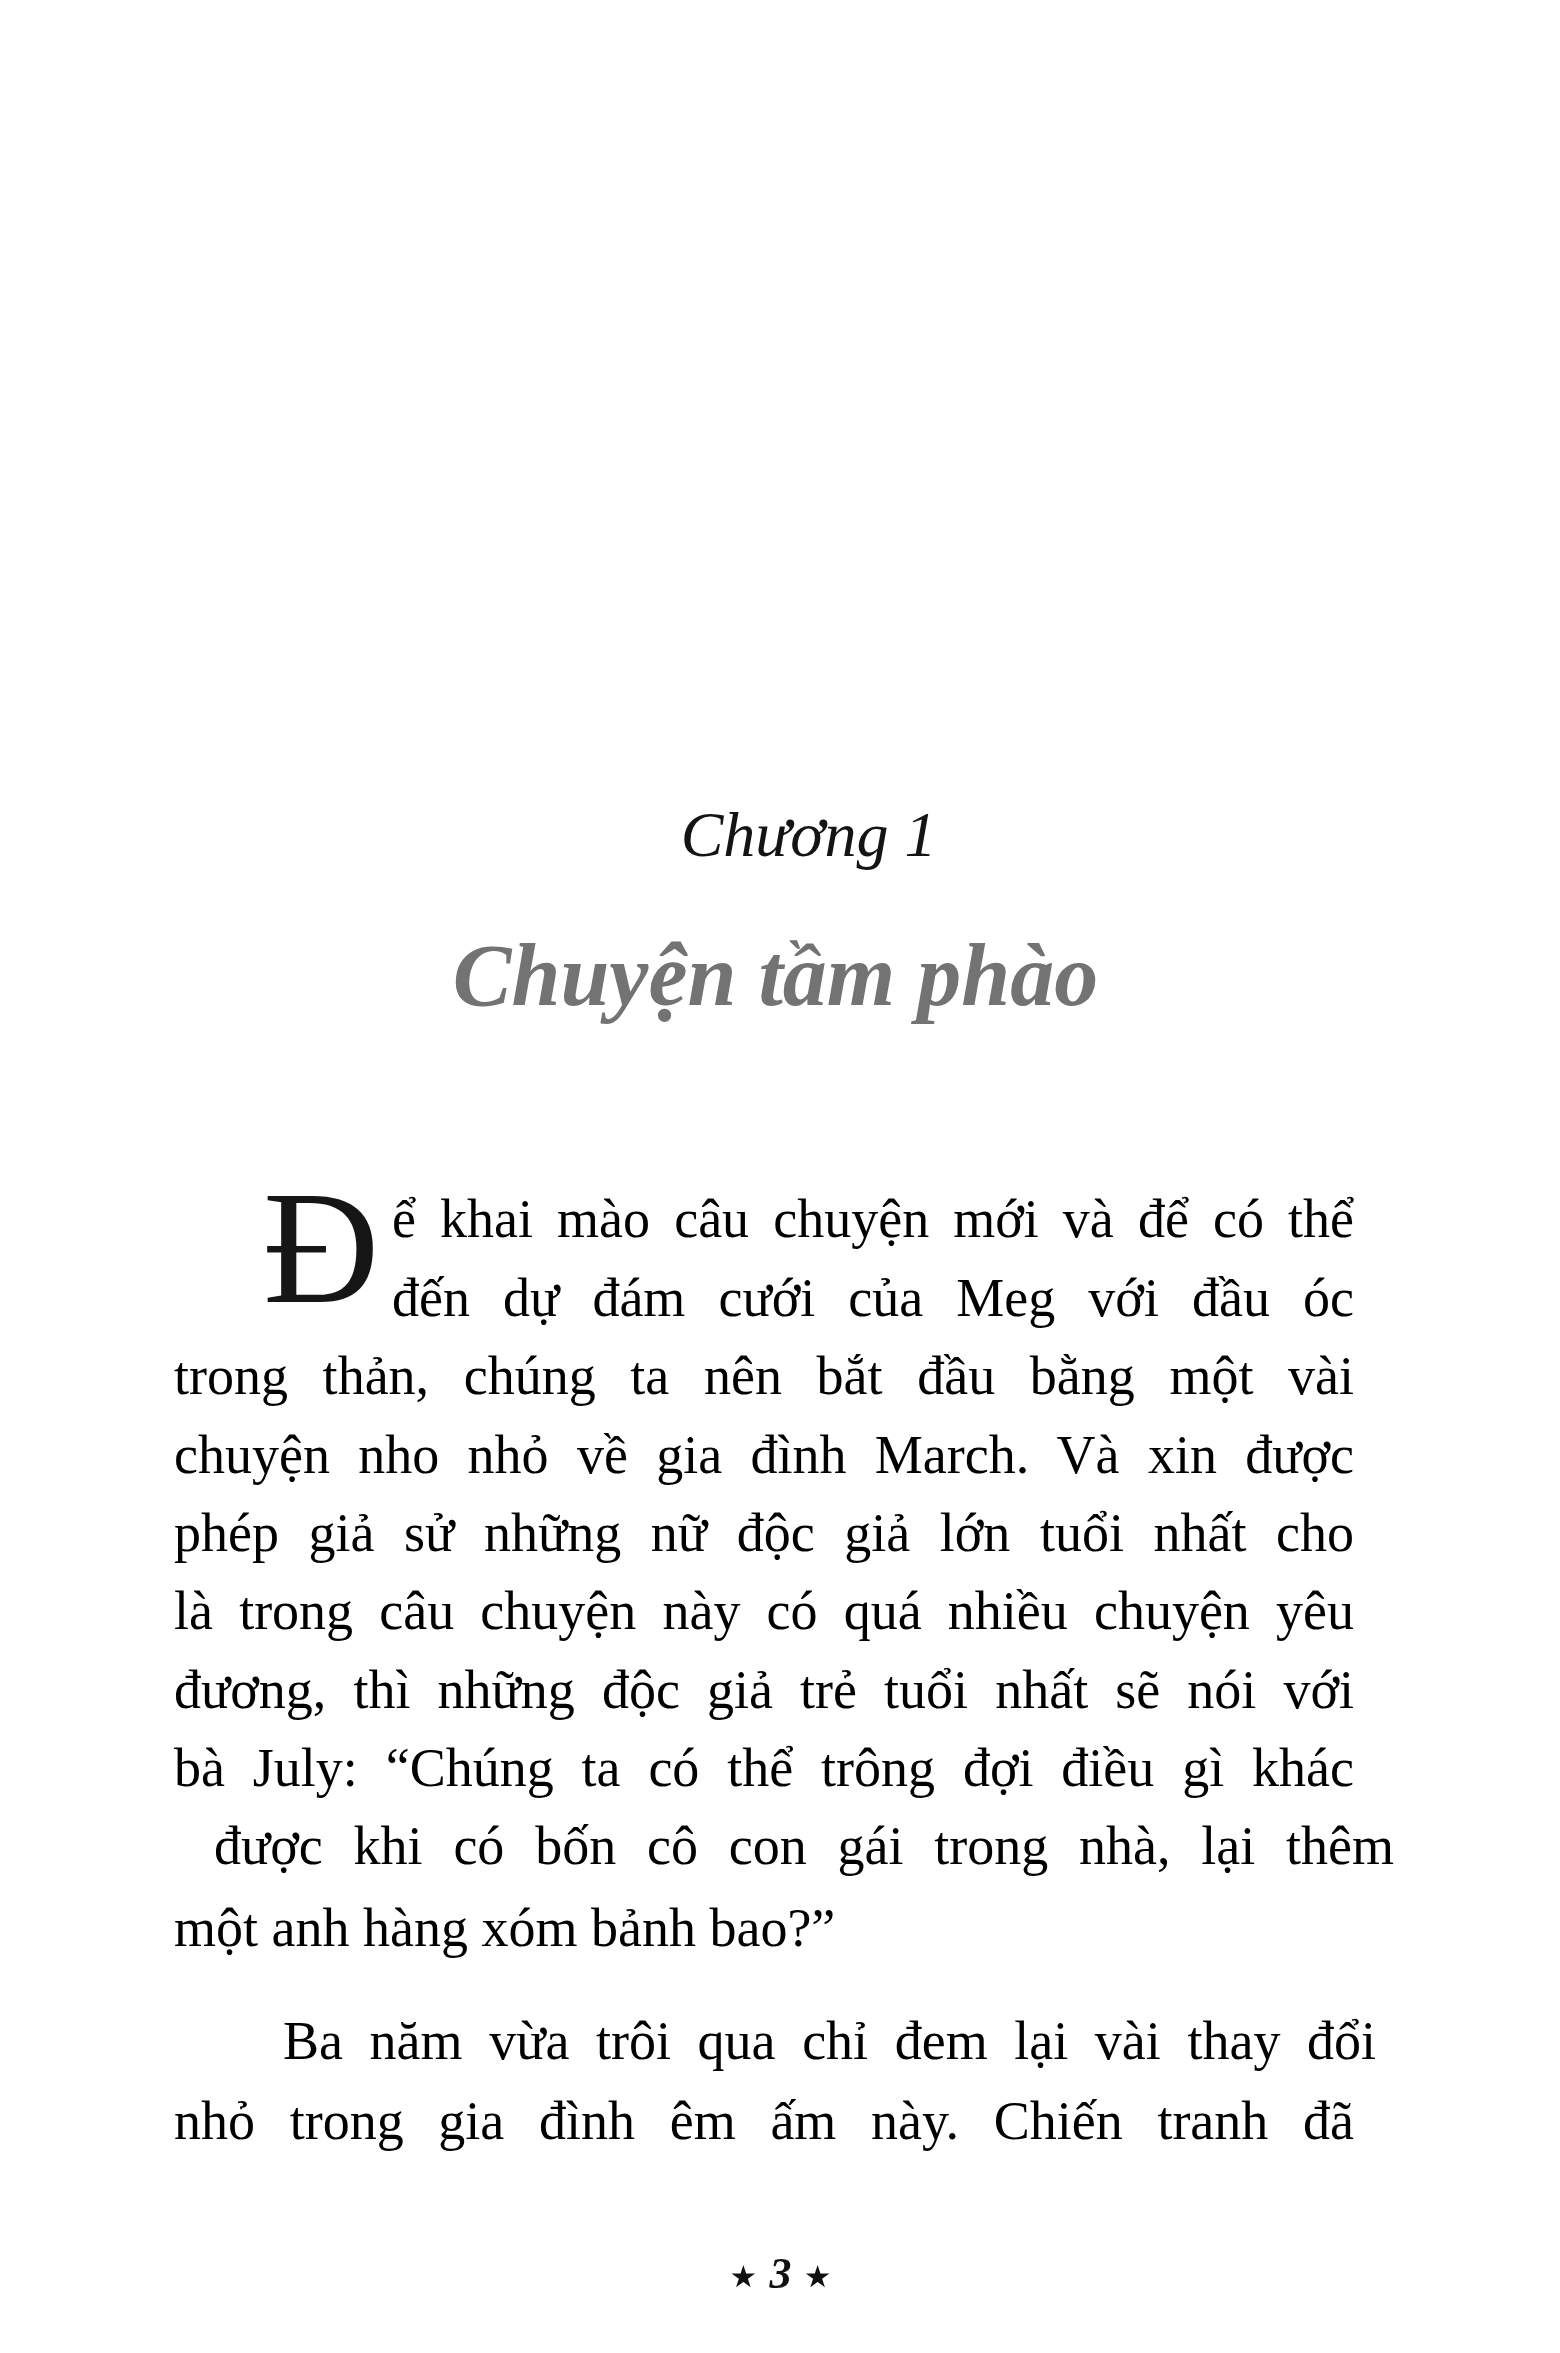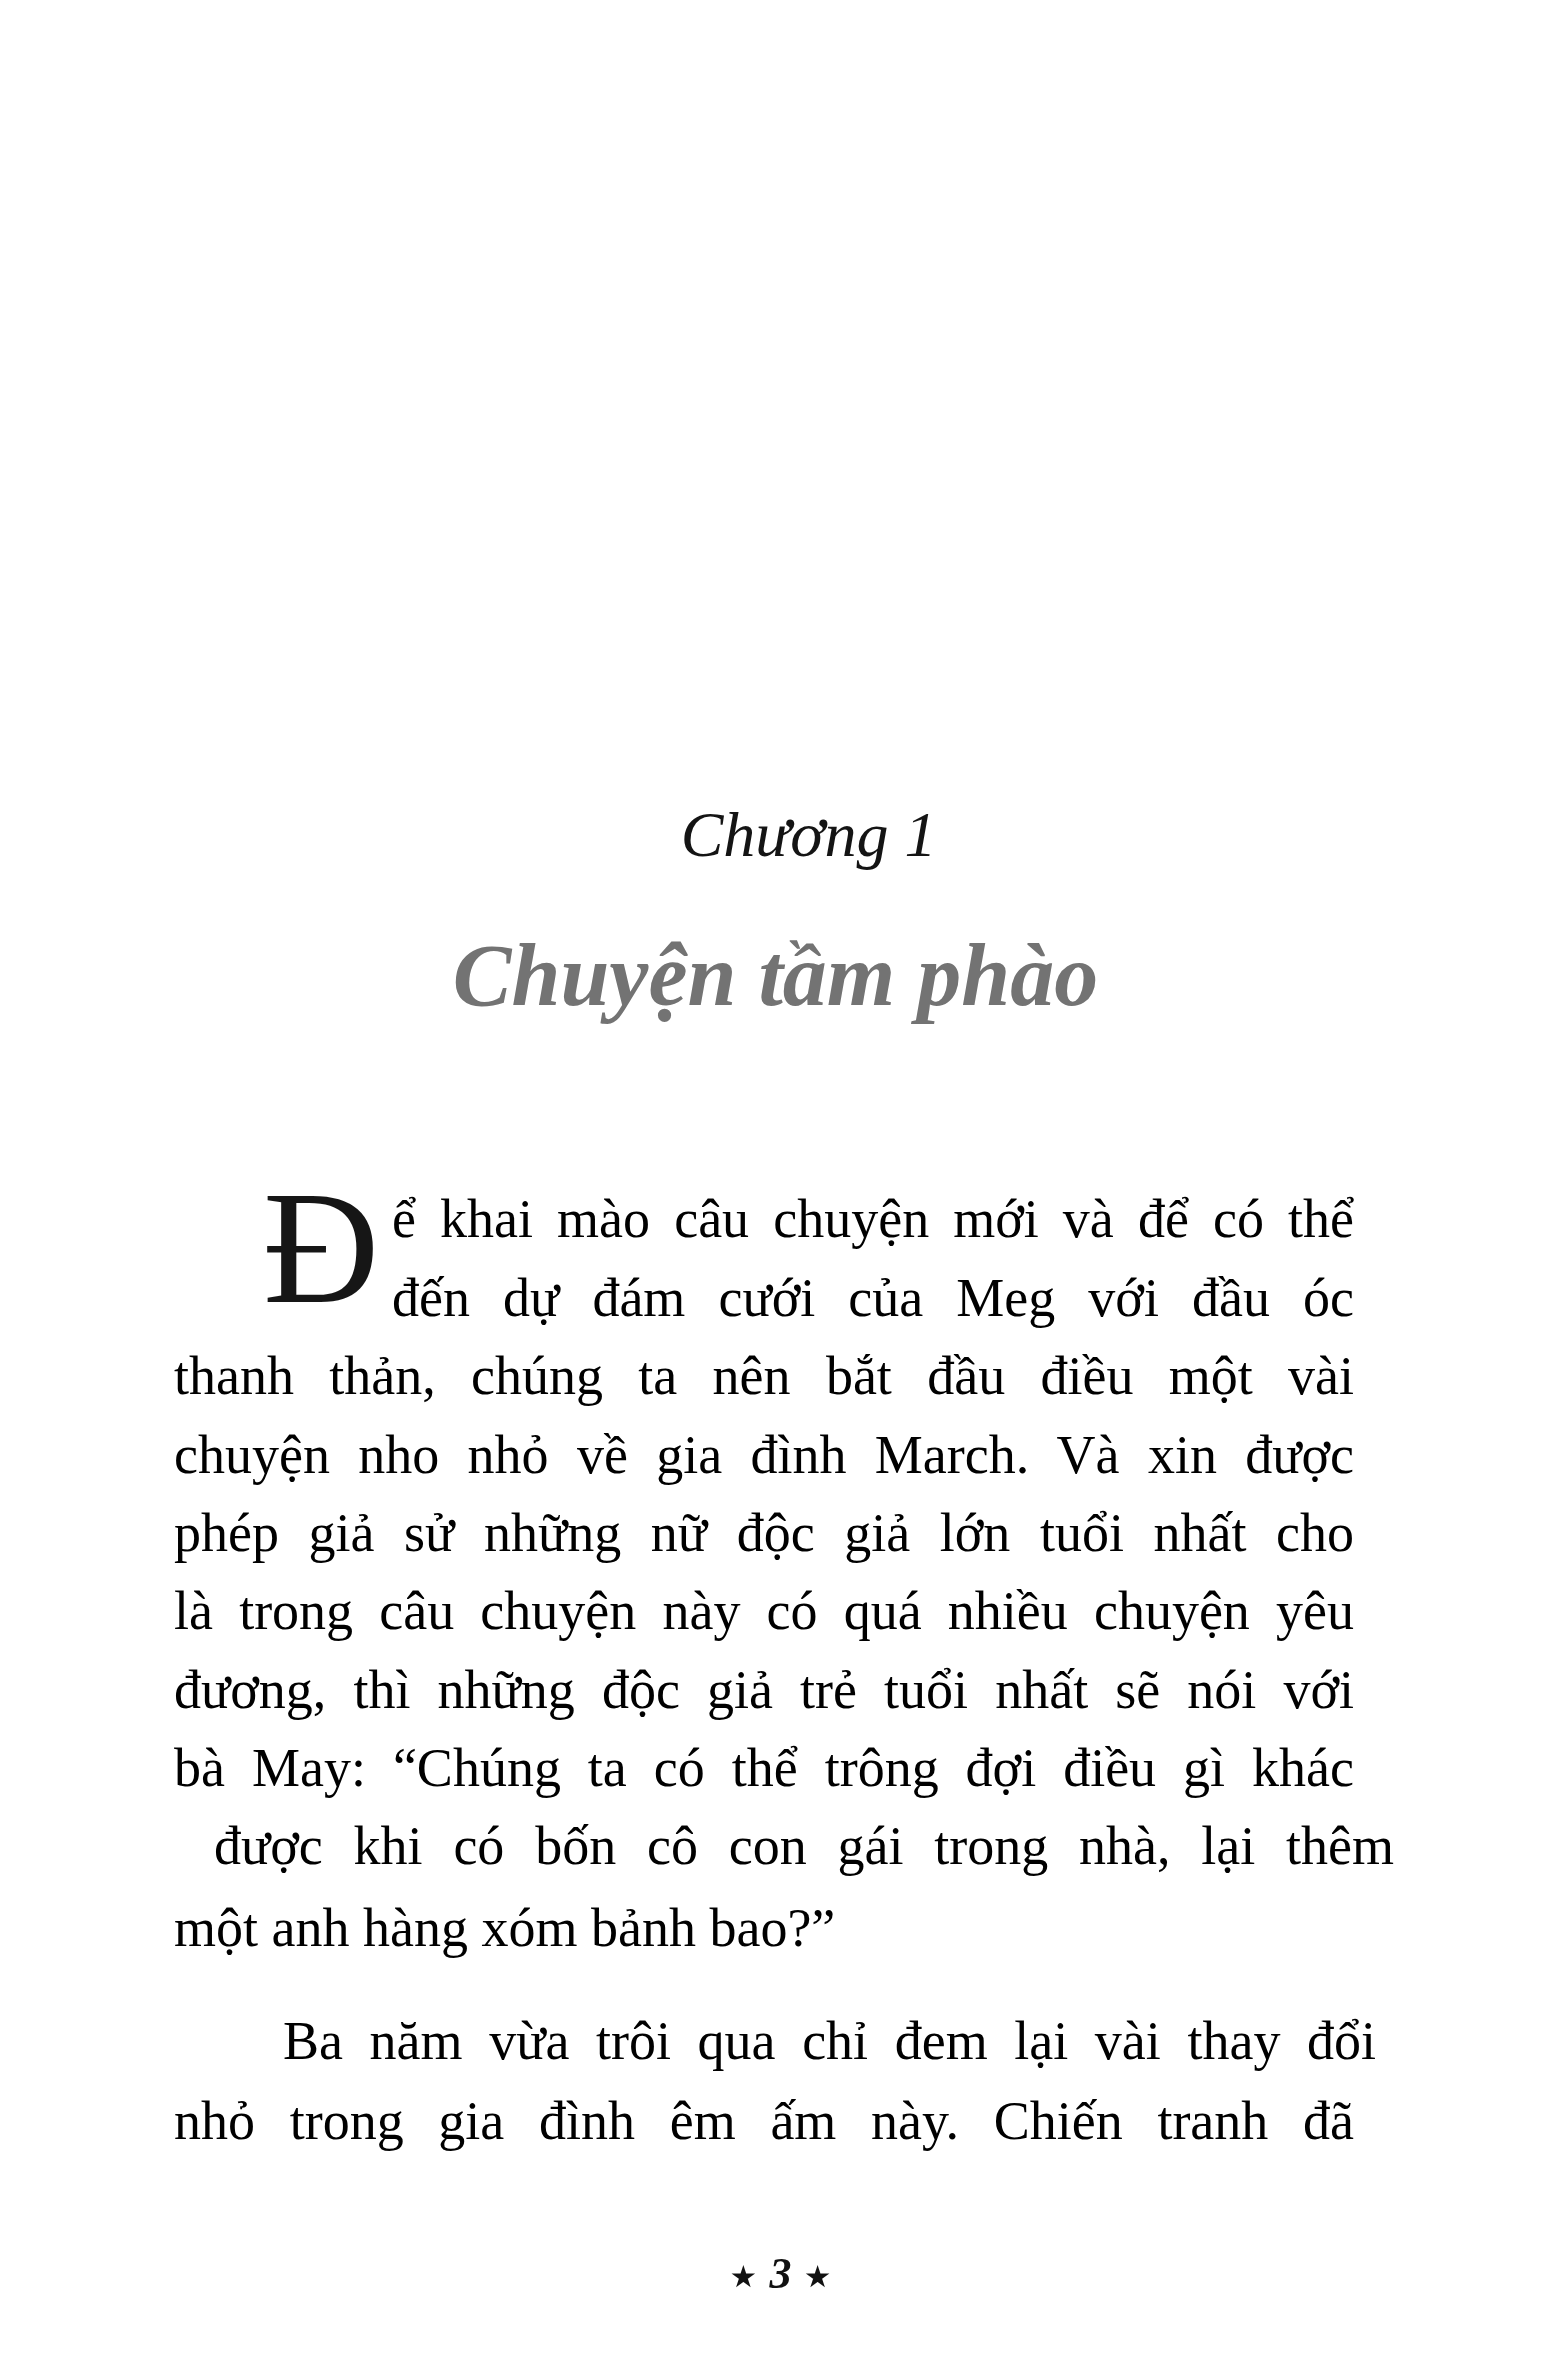--- a/index.html
+++ b/index.html
@@ -106,26 +106,26 @@
 
 <div class="page">
 
   <div class="chapter-label">Chương 1</div>
   <div class="chapter-title">Chuyện tầm phào</div>
 
   <div class="dropcap">Đ</div>
 
   <div class="line dropline" style="top:1180px;">ể khai mào câu chuyện mới và để có thể</div>
   <div class="line dropline" style="top:1259px;">đến dự đám cưới của Meg với đầu óc</div>
-  <div class="line" style="top:1337px;">thanh thản, chúng ta nên bắt đầu điều một vài</div>
+  <div class="line" style="top:1337px;">trong thản, chúng ta nên bắt đầu bằng một vài</div>
   <div class="line" style="top:1416px;">chuyện nho nhỏ về gia đình March. Và xin được</div>
   <div class="line" style="top:1494px;">phép giả sử những nữ độc giả lớn tuổi nhất cho</div>
   <div class="line" style="top:1572px;">là trong câu chuyện này có quá nhiều chuyện yêu</div>
   <div class="line" style="top:1651px;">đương, thì những độc giả trẻ tuổi nhất sẽ nói với</div>
-  <div class="line" style="top:1729px;">bà May: “Chúng ta có thể trông đợi điều gì khác</div>
+  <div class="line" style="top:1729px;">bà July: “Chúng ta có thể trông đợi điều gì khác</div>
   <div class="line" style="top:1807px;margin-left:40px;">được khi có bốn cô con gái trong nhà, lại thêm</div>
   <div class="line last" style="top:1889px;">một anh hàng xóm bảnh bao?”</div>
 
   <div class="line indent" style="top:2002px;">Ba năm vừa trôi qua chỉ đem lại vài thay đổi</div>
   <div class="line" style="top:2082px;">nhỏ trong gia đình êm ấm này. Chiến tranh đã</div>
 
   <div class="page-number">
     <span class="star">★</span><span>3</span><span class="star">★</span>
   </div>
 

